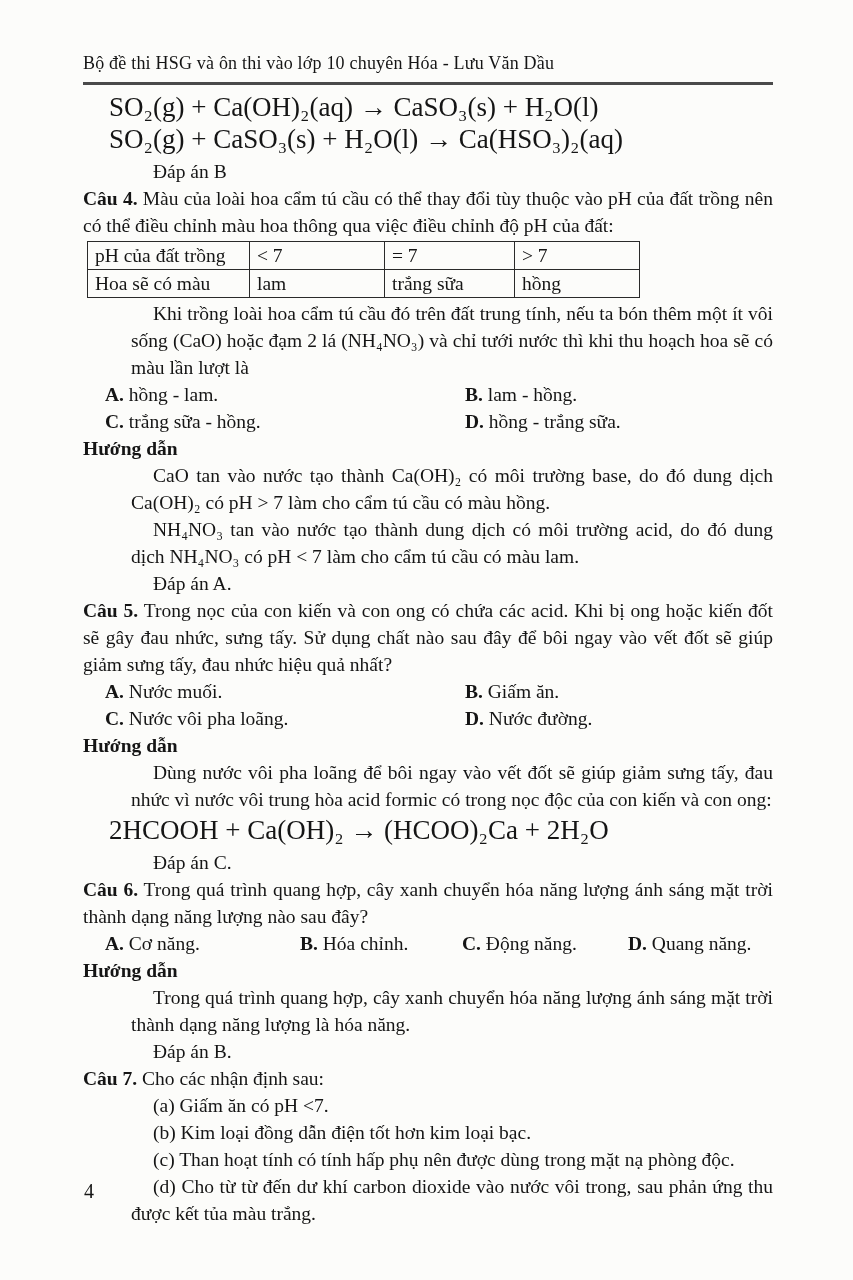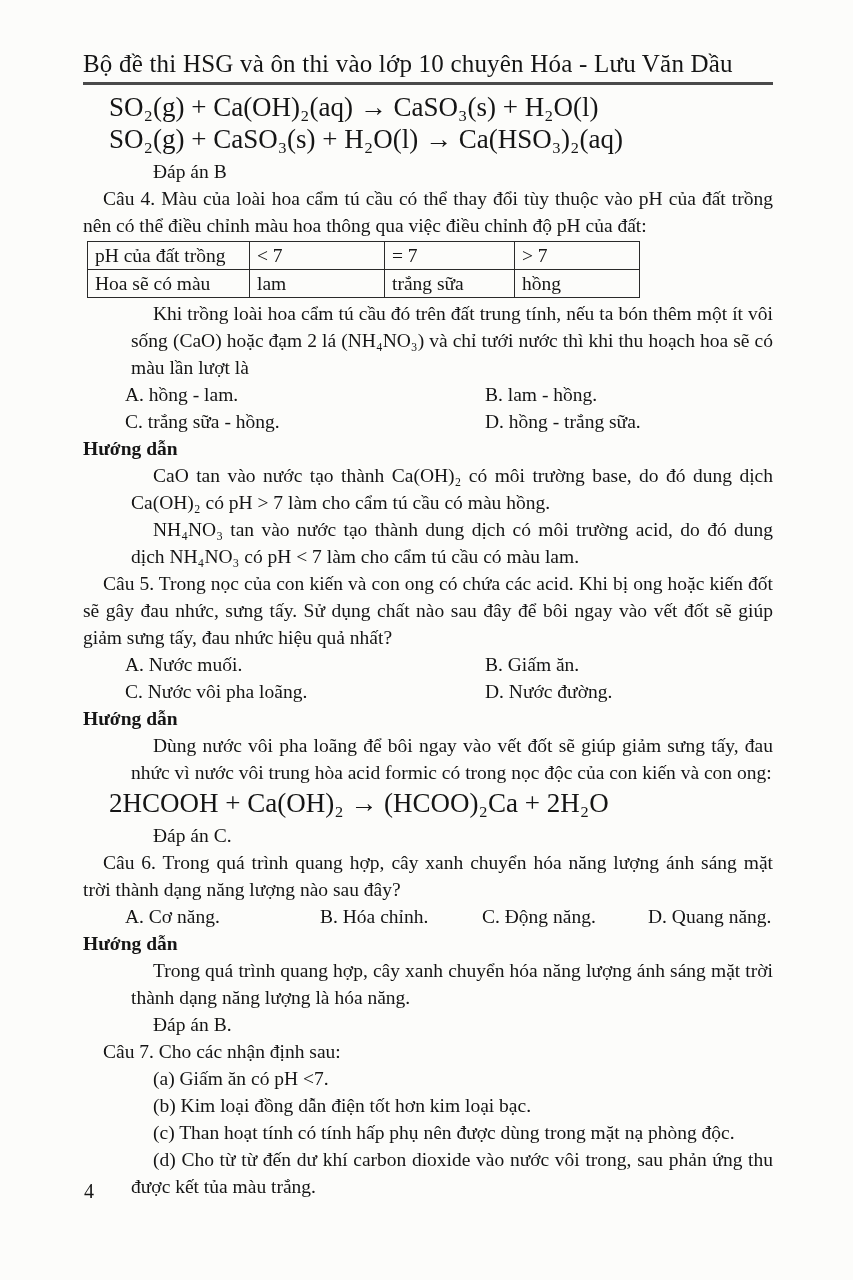--- a/index.html
+++ b/index.html
@@ -9,30 +9,30 @@
     background: #fcfcfa;
     color: #151515;
     font-family: "Liberation Serif", "DejaVu Serif", serif;
     font-size: 19.5px;
     line-height: 27px;
     position: relative;
     overflow: hidden;
   }
   .page { position: absolute; inset: 0; padding: 50px 80px 0 83px; }
   .hdr { border-bottom: 3px solid #4a4a4a; margin-bottom: 9px; }
-  .hdr-title { font-size: 25px; padding-bottom: 5px; letter-spacing: 0.2px; }
+  .hdr-title { font-size: 18px; padding-bottom: 5px; letter-spacing: 0.2px; }
   .eq {
     font-size: 27px;
     padding-left: 26px;
     margin: 4px 0 5px 0;
     white-space: nowrap;
   }
   .indent { text-indent: 22px; margin-left: 48px; }
   .just { text-align: justify; }
-  .b { font-weight: normal; margin-left: 20px; }
+  .b { font-weight: bold; }
   .guide { font-weight: bold; text-align: left; }
   .opts2 { display: grid; grid-template-columns: 360px 1fr; padding-left: 22px; }
   .opts4 { display: grid; grid-template-columns: 195px 162px 166px 1fr; padding-left: 22px; }
   table.ph-table {
     border-collapse: collapse;
     table-layout: fixed;
     width: 552px;
     margin: 2px 0 2px 4px;
   }
   table.ph-table td {
@@ -107,20 +107,21 @@
       </span>
       <span>
         <span class="b">D.</span>
         <span>hồng - trắng sữa.</span>
       </span>
     </div>
 
     <p class="guide">Hướng dẫn</p>
     <p class="just indent">CaO tan vào nước tạo thành Ca(OH)₂ có môi trường base, do đó dung dịch Ca(OH)₂ có pH &gt; 7 làm cho cẩm tú cầu có màu hồng.</p>
     <p class="just indent">NH₄NO₃ tan vào nước tạo thành dung dịch có môi trường acid, do đó dung dịch NH₄NO₃ có pH &lt; 7 làm cho cẩm tú cầu có màu lam.</p>
+    <p class="indent">Đáp án A.</p>
 
     <p class="just">
       <span class="b">Câu 5.</span>
       <span>Trong nọc của con kiến và con ong có chứa các acid. Khi bị ong hoặc kiến đốt sẽ gây đau nhức, sưng tấy. Sử dụng chất nào sau đây để bôi ngay vào vết đốt sẽ giúp giảm sưng tấy, đau nhức hiệu quả nhất?</span>
     </p>
 
     <div class="opts2">
       <span>
         <span class="b">A.</span>
         <span>Nước muối.</span>

